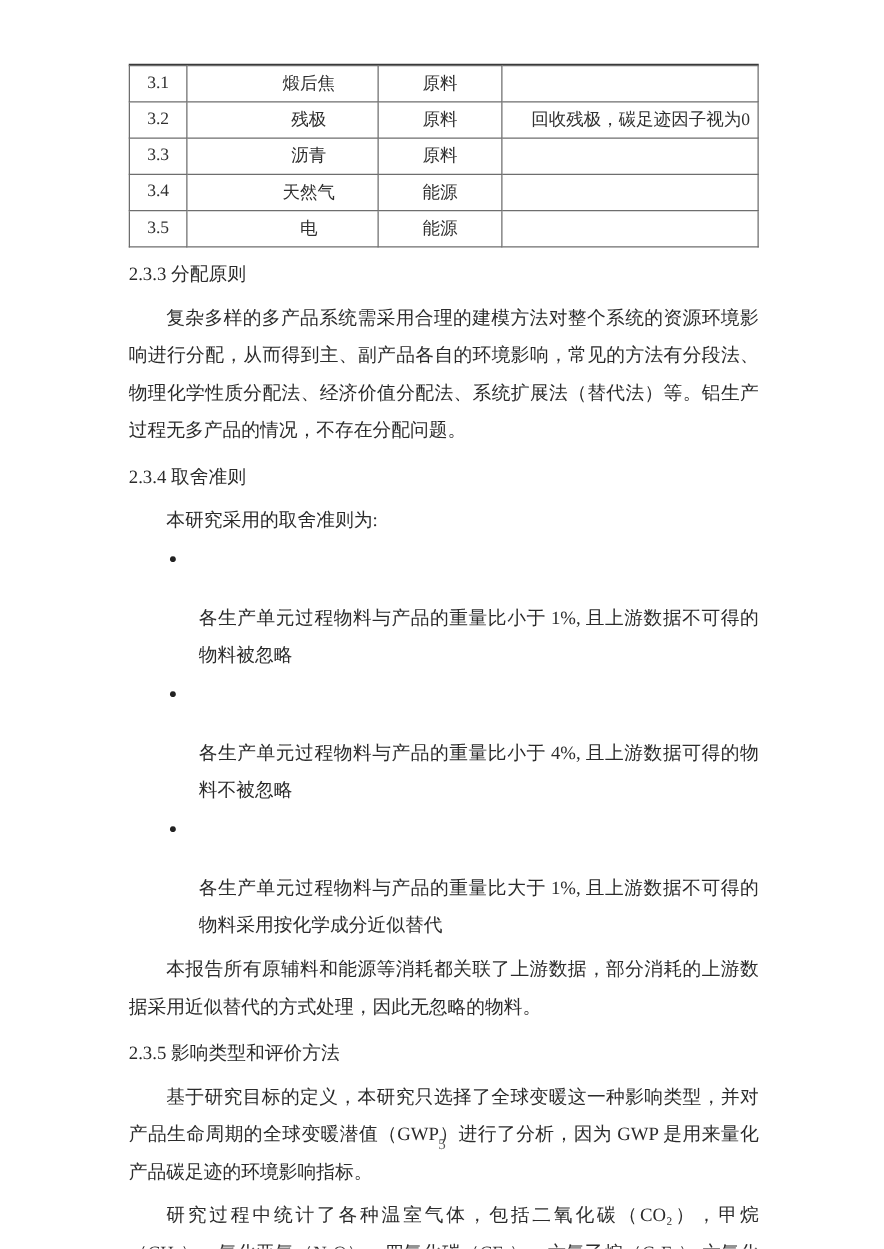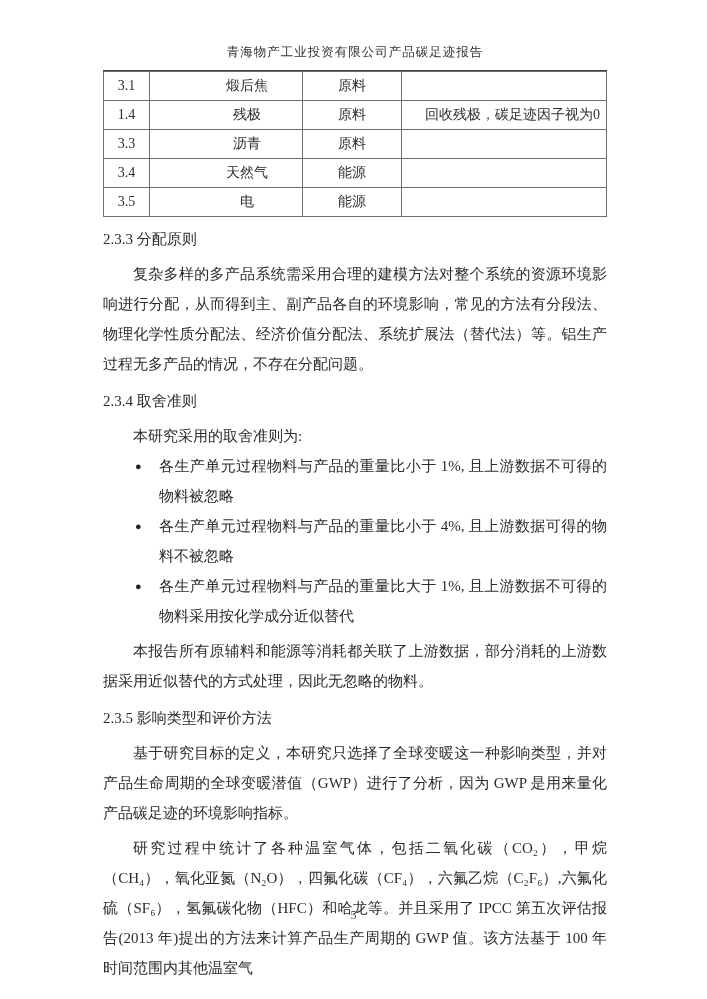--- a/index.html
+++ b/index.html
@@ -42,48 +42,47 @@
   p.intro-line { font-size: 15px; line-height: 30px; text-indent: 2em; margin-top: 5px; }
 
   ul.bullets { list-style: none; }
   ul.bullets li {
     display: flex; font-size: 15px; line-height: 30px;
     text-align: justify; margin-left: 32px;
   }
   ul.bullets li .dot {
     flex: 0 0 24px; font-size: 11px; line-height: 30px; color: #222;
   }
-  ul.bullets li .bullet-text { flex: 1 1 auto; }
+  ul.bullets li .bullet-text { flex: 1 1 auto; margin-top: 48px; }
 
   .footer-pageno {
     position: absolute; left: 0; right: 0; top: 908px;
     text-align: center; font-size: 12px; color: #555;
   }
 </style>
 </head>
 <body>
 
 <div class="page">
   <div class="content">
 
     <div class="doc-header">
-      <span class="title">青海物产工业投资有限公司产品碳足迹报告</span>
       <hr class="header-rule">
     </div>
 
     <table class="data-table">
       <tbody>
         <tr>
           <td class="col-no">3.1</td>
           <td class="col-name">煅后焦</td>
           <td class="col-type">原料</td>
           <td class="col-note"></td>
         </tr>
         <tr>
-          <td class="col-no">1.4</td>
+          <td class="col-no">3.2</td>
           <td class="col-name">残极</td>
           <td class="col-type">原料</td>
           <td class="col-note">回收残极，碳足迹因子视为0</td>
         </tr>
         <tr>
           <td class="col-no">3.3</td>
           <td class="col-name">沥青</td>
           <td class="col-type">原料</td>
           <td class="col-note"></td>
         </tr>

